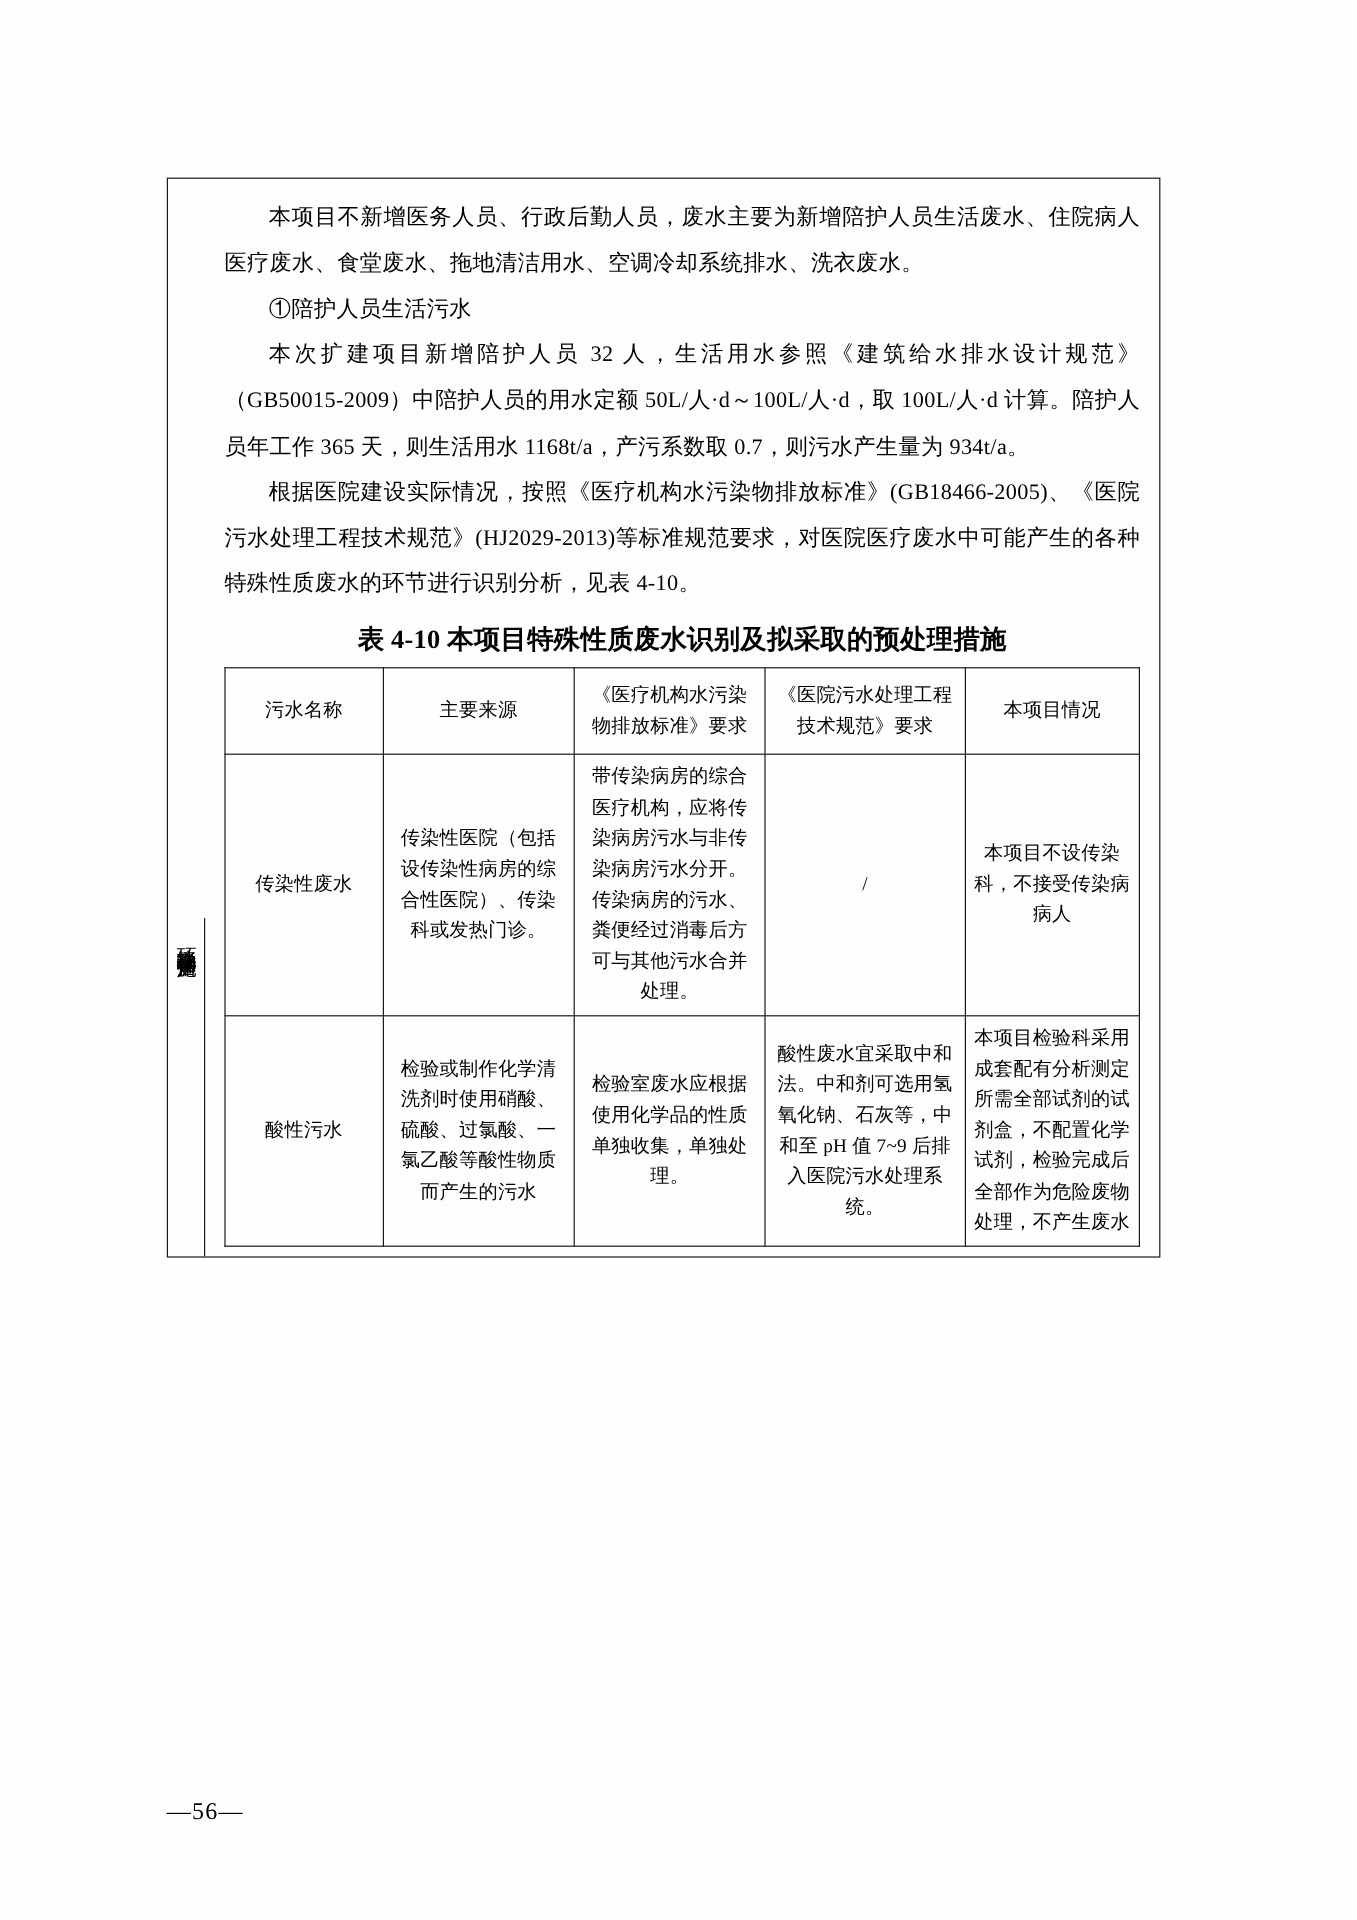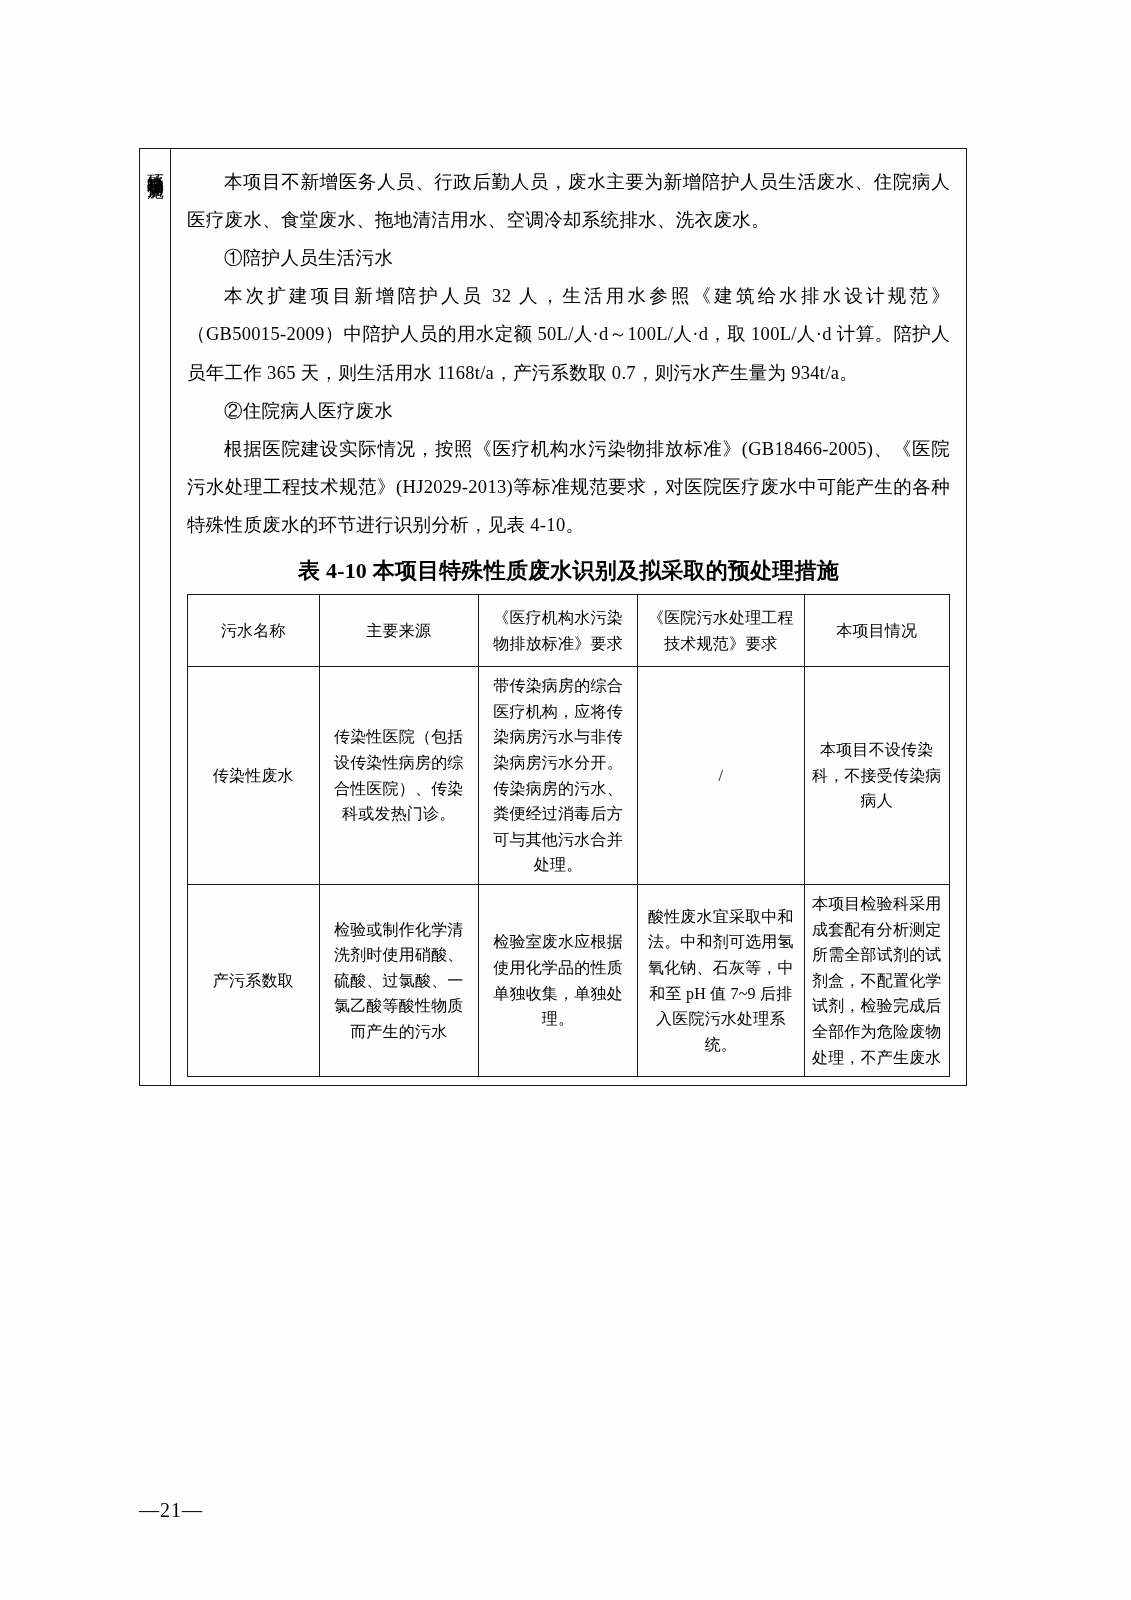--- a/index.html
+++ b/index.html
@@ -20,20 +20,21 @@
     overflow: hidden;
   }
   .content-frame {
     position: absolute;
     left: 139px;
     top: 148px;
     width: 828px;
     border: 1px solid #1a1a1a;
     box-sizing: border-box;
     display: flex;
+    align-items: flex-end;
   }
   .row-label-cell {
     width: 31px;
     border-right: 1px solid #1a1a1a;
     box-sizing: border-box;
     padding-top: 12px;
     display: flex;
     justify-content: center;
   }
   .row-label-text {
@@ -105,21 +106,20 @@
 
     <div class="row-label-cell">
       <div class="row-label-text">环境影响和保护措施</div>
     </div>
 
     <div class="body-cell">
 
       <p class="para">本项目不新增医务人员、行政后勤人员，废水主要为新增陪护人员生活废水、住院病人医疗废水、食堂废水、拖地清洁用水、空调冷却系统排水、洗衣废水。</p>
       <p class="para">①陪护人员生活污水</p>
       <p class="para">本次扩建项目新增陪护人员 32 人，生活用水参照《建筑给水排水设计规范》（GB50015-2009）中陪护人员的用水定额 50L/人·d～100L/人·d，取 100L/人·d 计算。陪护人员年工作 365 天，则生活用水 1168t/a，产污系数取 0.7，则污水产生量为 934t/a。</p>
-      <p class="para">②住院病人医疗废水</p>
       <p class="para">根据医院建设实际情况，按照《医疗机构水污染物排放标准》(GB18466-2005)、《医院污水处理工程技术规范》(HJ2029-2013)等标准规范要求，对医院医疗废水中可能产生的各种特殊性质废水的环节进行识别分析，见表 4-10。</p>
 
       <div class="table-title">表 4-10 本项目特殊性质废水识别及拟采取的预处理措施</div>
 
       <table class="dt">
         <thead>
           <tr>
             <td class="col1">污水名称</td>
             <td class="col2">主要来源</td>
             <td class="col3">《医疗机构水污染物排放标准》要求</td>
@@ -129,27 +129,27 @@
         </thead>
         <tbody>
           <tr>
             <td>传染性废水</td>
             <td>传染性医院（包括设传染性病房的综合性医院）、传染科或发热门诊。</td>
             <td>带传染病房的综合医疗机构，应将传染病房污水与非传染病房污水分开。传染病房的污水、粪便经过消毒后方可与其他污水合并处理。</td>
             <td>/</td>
             <td>本项目不设传染科，不接受传染病病人</td>
           </tr>
           <tr>
-            <td>产污系数取</td>
+            <td>酸性污水</td>
             <td>检验或制作化学清洗剂时使用硝酸、硫酸、过氯酸、一氯乙酸等酸性物质而产生的污水</td>
             <td>检验室废水应根据使用化学品的性质单独收集，单独处理。</td>
             <td>酸性废水宜采取中和法。中和剂可选用氢氧化钠、石灰等，中和至 pH 值 7~9 后排入医院污水处理系统。</td>
             <td>本项目检验科采用成套配有分析测定所需全部试剂的试剂盒，不配置化学试剂，检验完成后全部作为危险废物处理，不产生废水</td>
           </tr>
         </tbody>
       </table>
 
     </div>
   </div>
 
-  <div class="page-number">—21—</div>
+  <div class="page-number">—56—</div>
 
 </div>
 
 </body></html>

